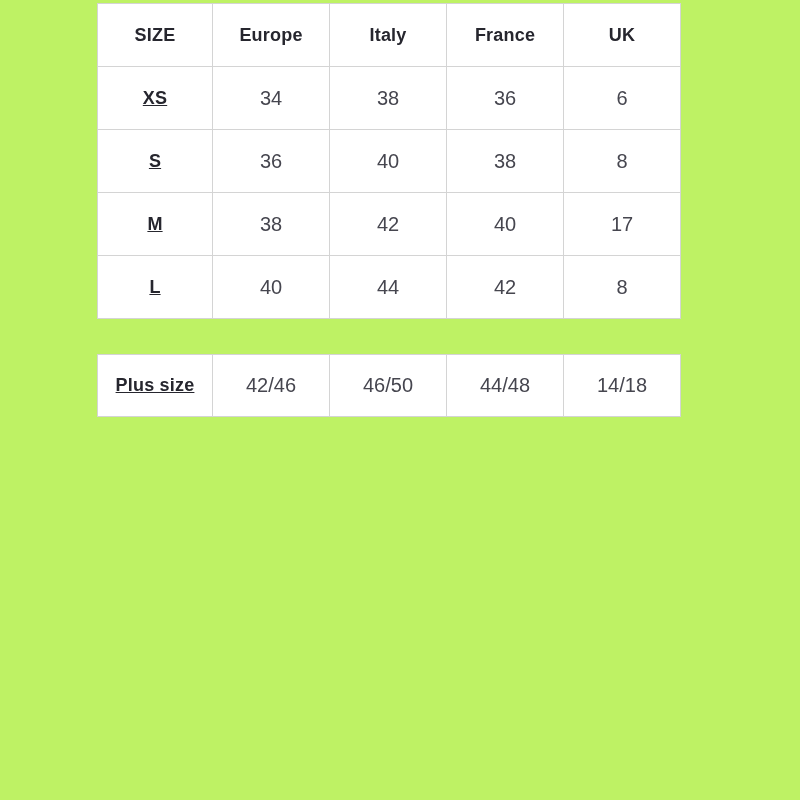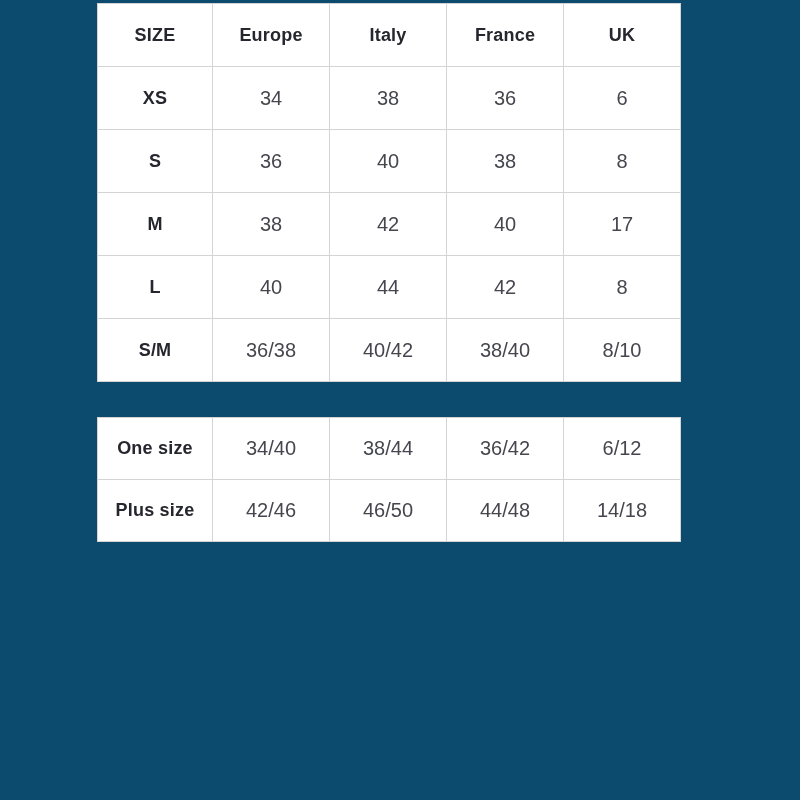--- a/index.html
+++ b/index.html
@@ -8,21 +8,21 @@
     background: #ffffff;
     width: 800px;
     height: 800px;
     font-family: "Liberation Sans", "DejaVu Sans", sans-serif;
     overflow: hidden;
   }
   .page {
     position: relative;
     width: 800px;
     height: 800px;
-    background: #0c4a6e;
+    background: #bef264;
   }
   .tables-wrap {
     position: absolute;
     left: 97px;
     top: 3px;
     width: 583px;
   }
   table.size-table {
     border-collapse: collapse;
     table-layout: fixed;
@@ -50,20 +50,21 @@
   table.size-table td {
     font-size: 20px;
     font-weight: normal;
     color: #46464f;
   }
   table.size-table td.label {
     font-size: 18px;
     font-weight: bold;
     color: #26262e;
     letter-spacing: 0.2px;
+    text-decoration: underline;
   }
   .table-gap {
     height: 35px;
   }
   table.special-table td { height: 61px; }
 </style>
 </head>
 <body>
 
 <div class="page">
@@ -108,49 +109,35 @@
             <td>40</td>
             <td>17</td>
           </tr>
           <tr>
             <td class="label">L</td>
             <td>40</td>
             <td>44</td>
             <td>42</td>
             <td>8</td>
           </tr>
-          <tr>
-            <td class="label">S/M</td>
-            <td>36/38</td>
-            <td>40/42</td>
-            <td>38/40</td>
-            <td>8/10</td>
-          </tr>
         </tbody>
     </table>
 
     <div class="table-gap"></div>
 
     <table class="size-table special-table">
       <colgroup>
         <col class="c0">
           <col class="cn">
           <col class="cn">
           <col class="cn">
           <col class="cn">
       </colgroup>
       <tbody>
           <tr>
-            <td class="label">One size</td>
-            <td>34/40</td>
-            <td>38/44</td>
-            <td>36/42</td>
-            <td>6/12</td>
-          </tr>
-          <tr>
             <td class="label">Plus size</td>
             <td>42/46</td>
             <td>46/50</td>
             <td>44/48</td>
             <td>14/18</td>
           </tr>
         </tbody>
     </table>
 
   </div>

